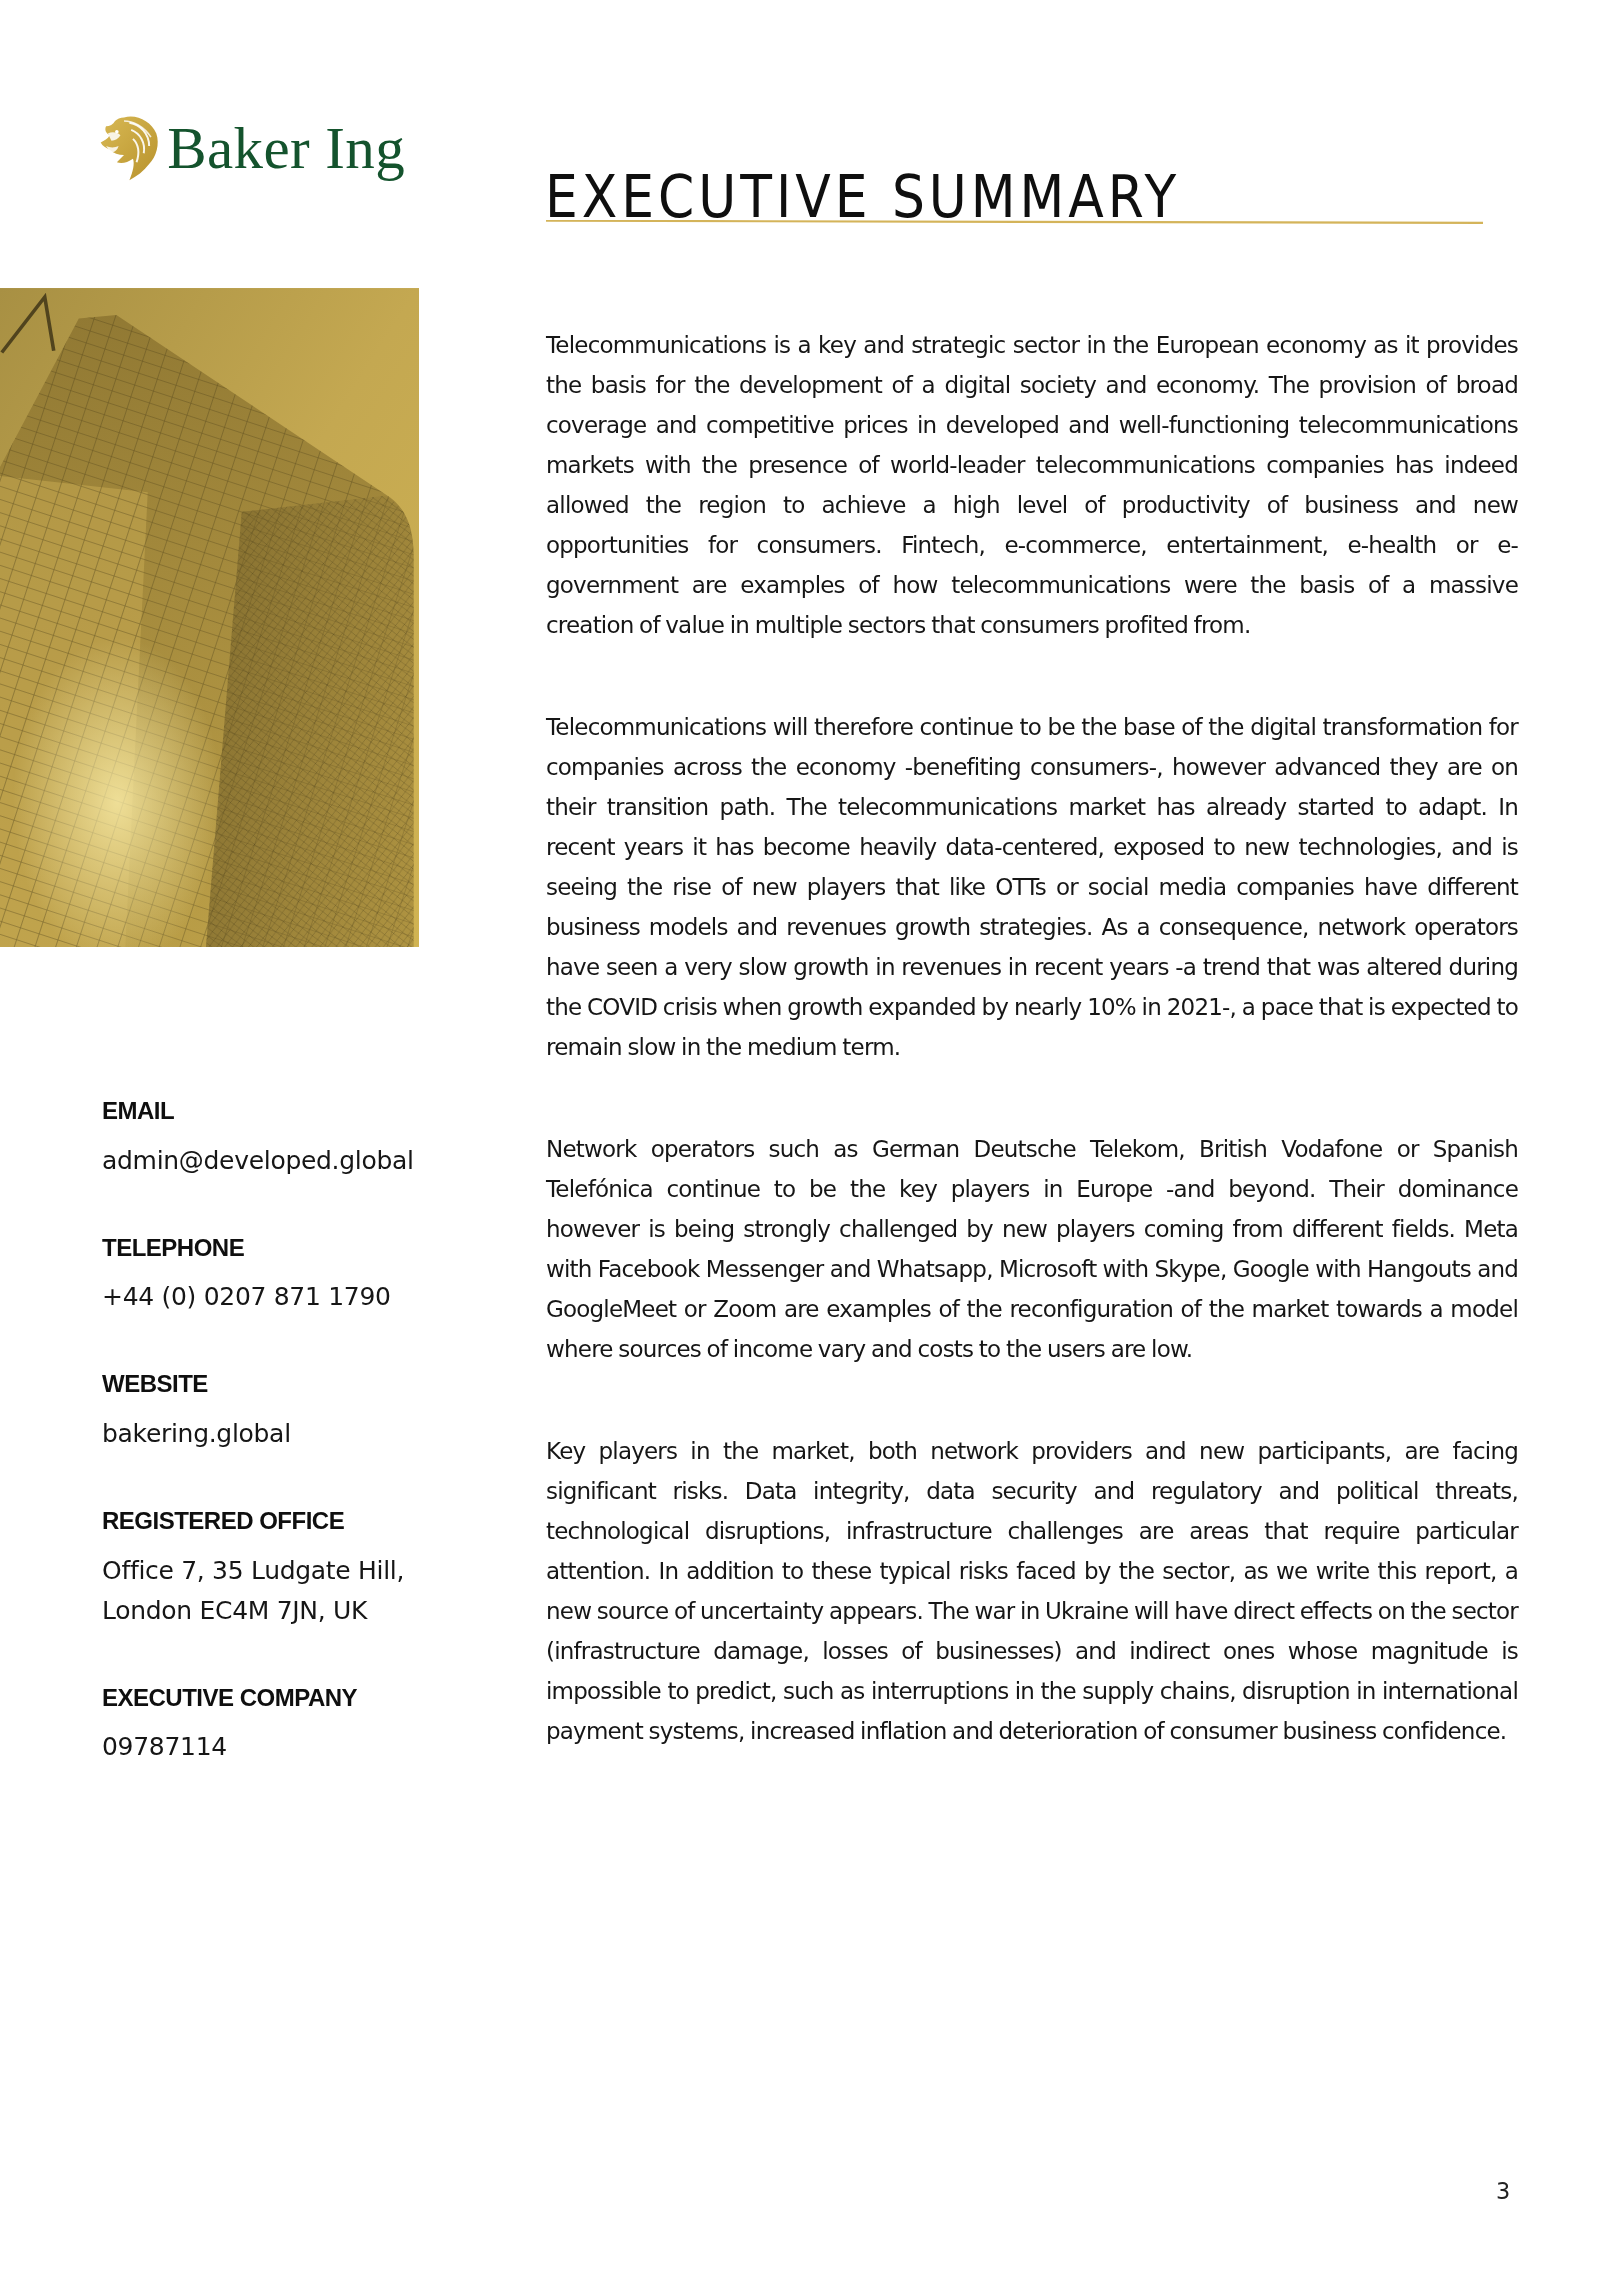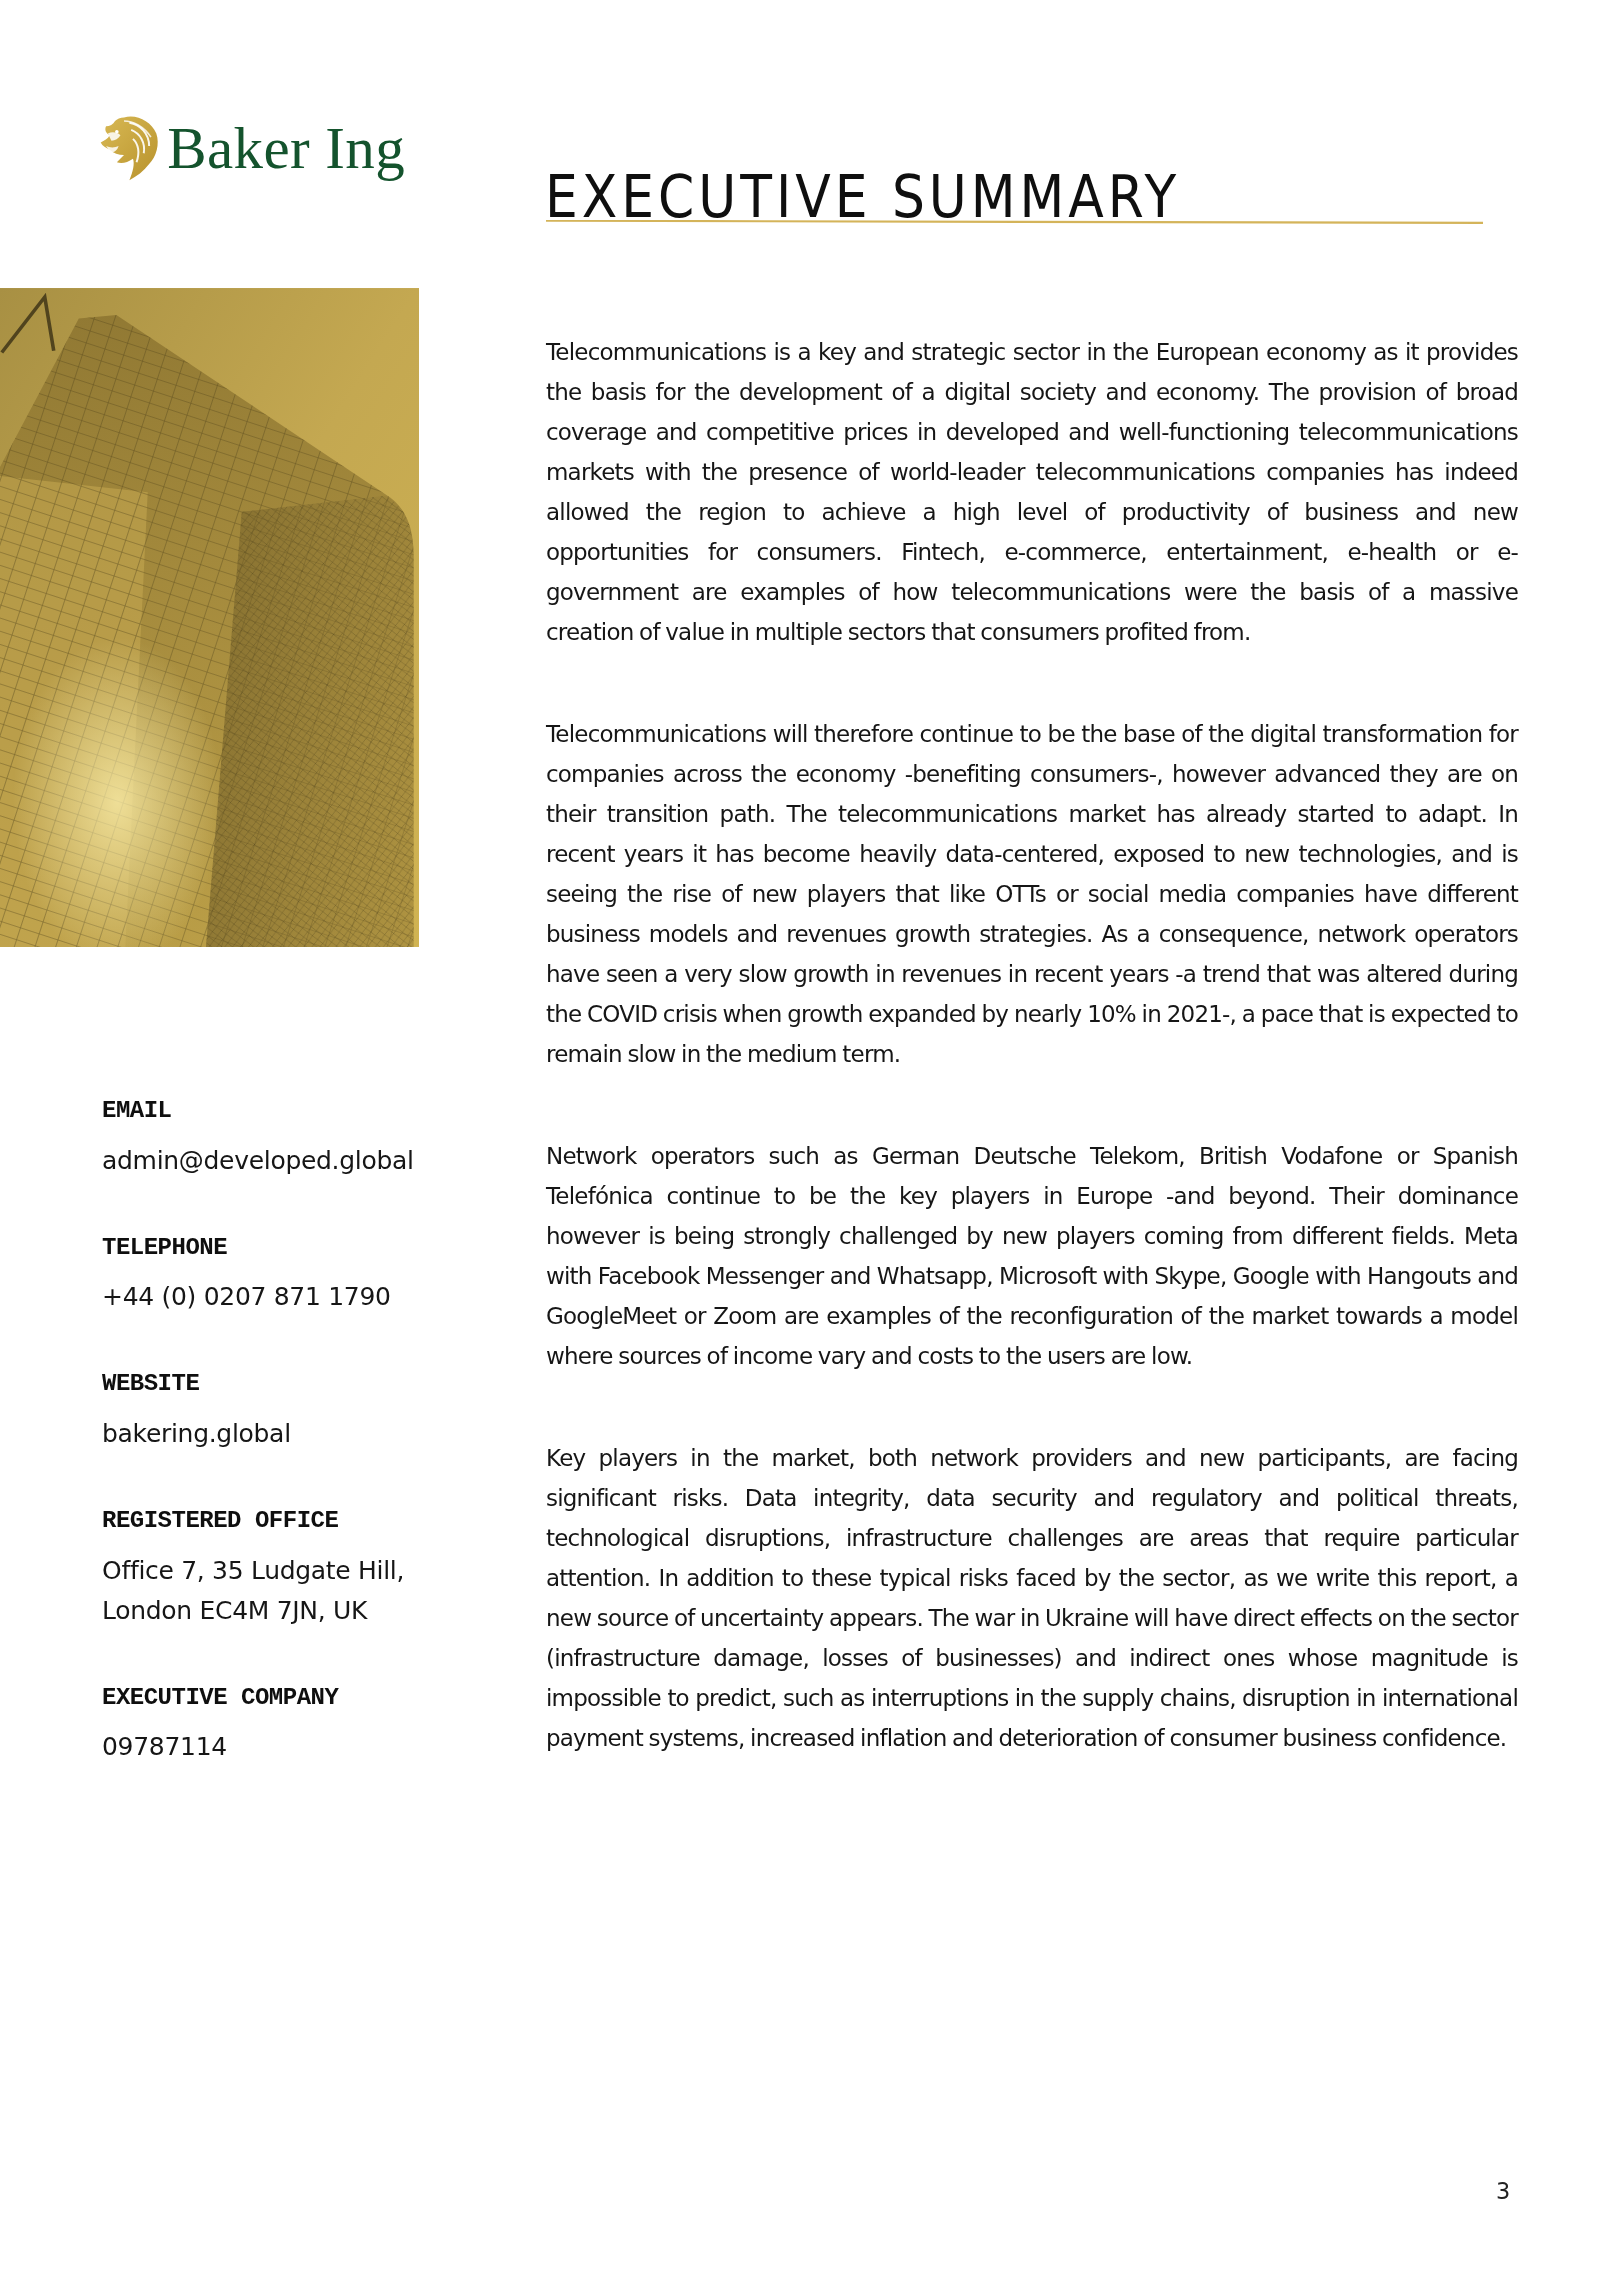--- a/index.html
+++ b/index.html
@@ -69,41 +69,41 @@
       overflow: hidden;
     }
 
     
     .content {
       left: 546px;
       top: 324px;
       width: 972px;
     }
     .content p {
-      margin: 8px 0 62px 0;
+      margin: 1px 0 62px 0;
       font-family: "DejaVu Sans", sans-serif;
       font-size: 23px;
       line-height: 40px;
       text-align: justify;
       color: #161616;
       letter-spacing: -0.8px;
       word-spacing: -0.9px;
     }
 
     
     .contact {
       left: 102px;
       top: 1091px;
       width: 394px;
     }
     .contact-block {
       margin-bottom: 47px;
     }
     .contact-label {
-      font-family: Liberation Mono, monospace;
+      font-family: Liberation Sans, sans-serif;
       font-weight: bold;
       font-size: 24px;
       line-height: 39px;
       color: #0f0f0f;
       letter-spacing: -0.5px;
       margin-bottom: 10.7px;
     }
     .contact-value {
       font-family: "DejaVu Sans", sans-serif;
       font-size: 25px;

